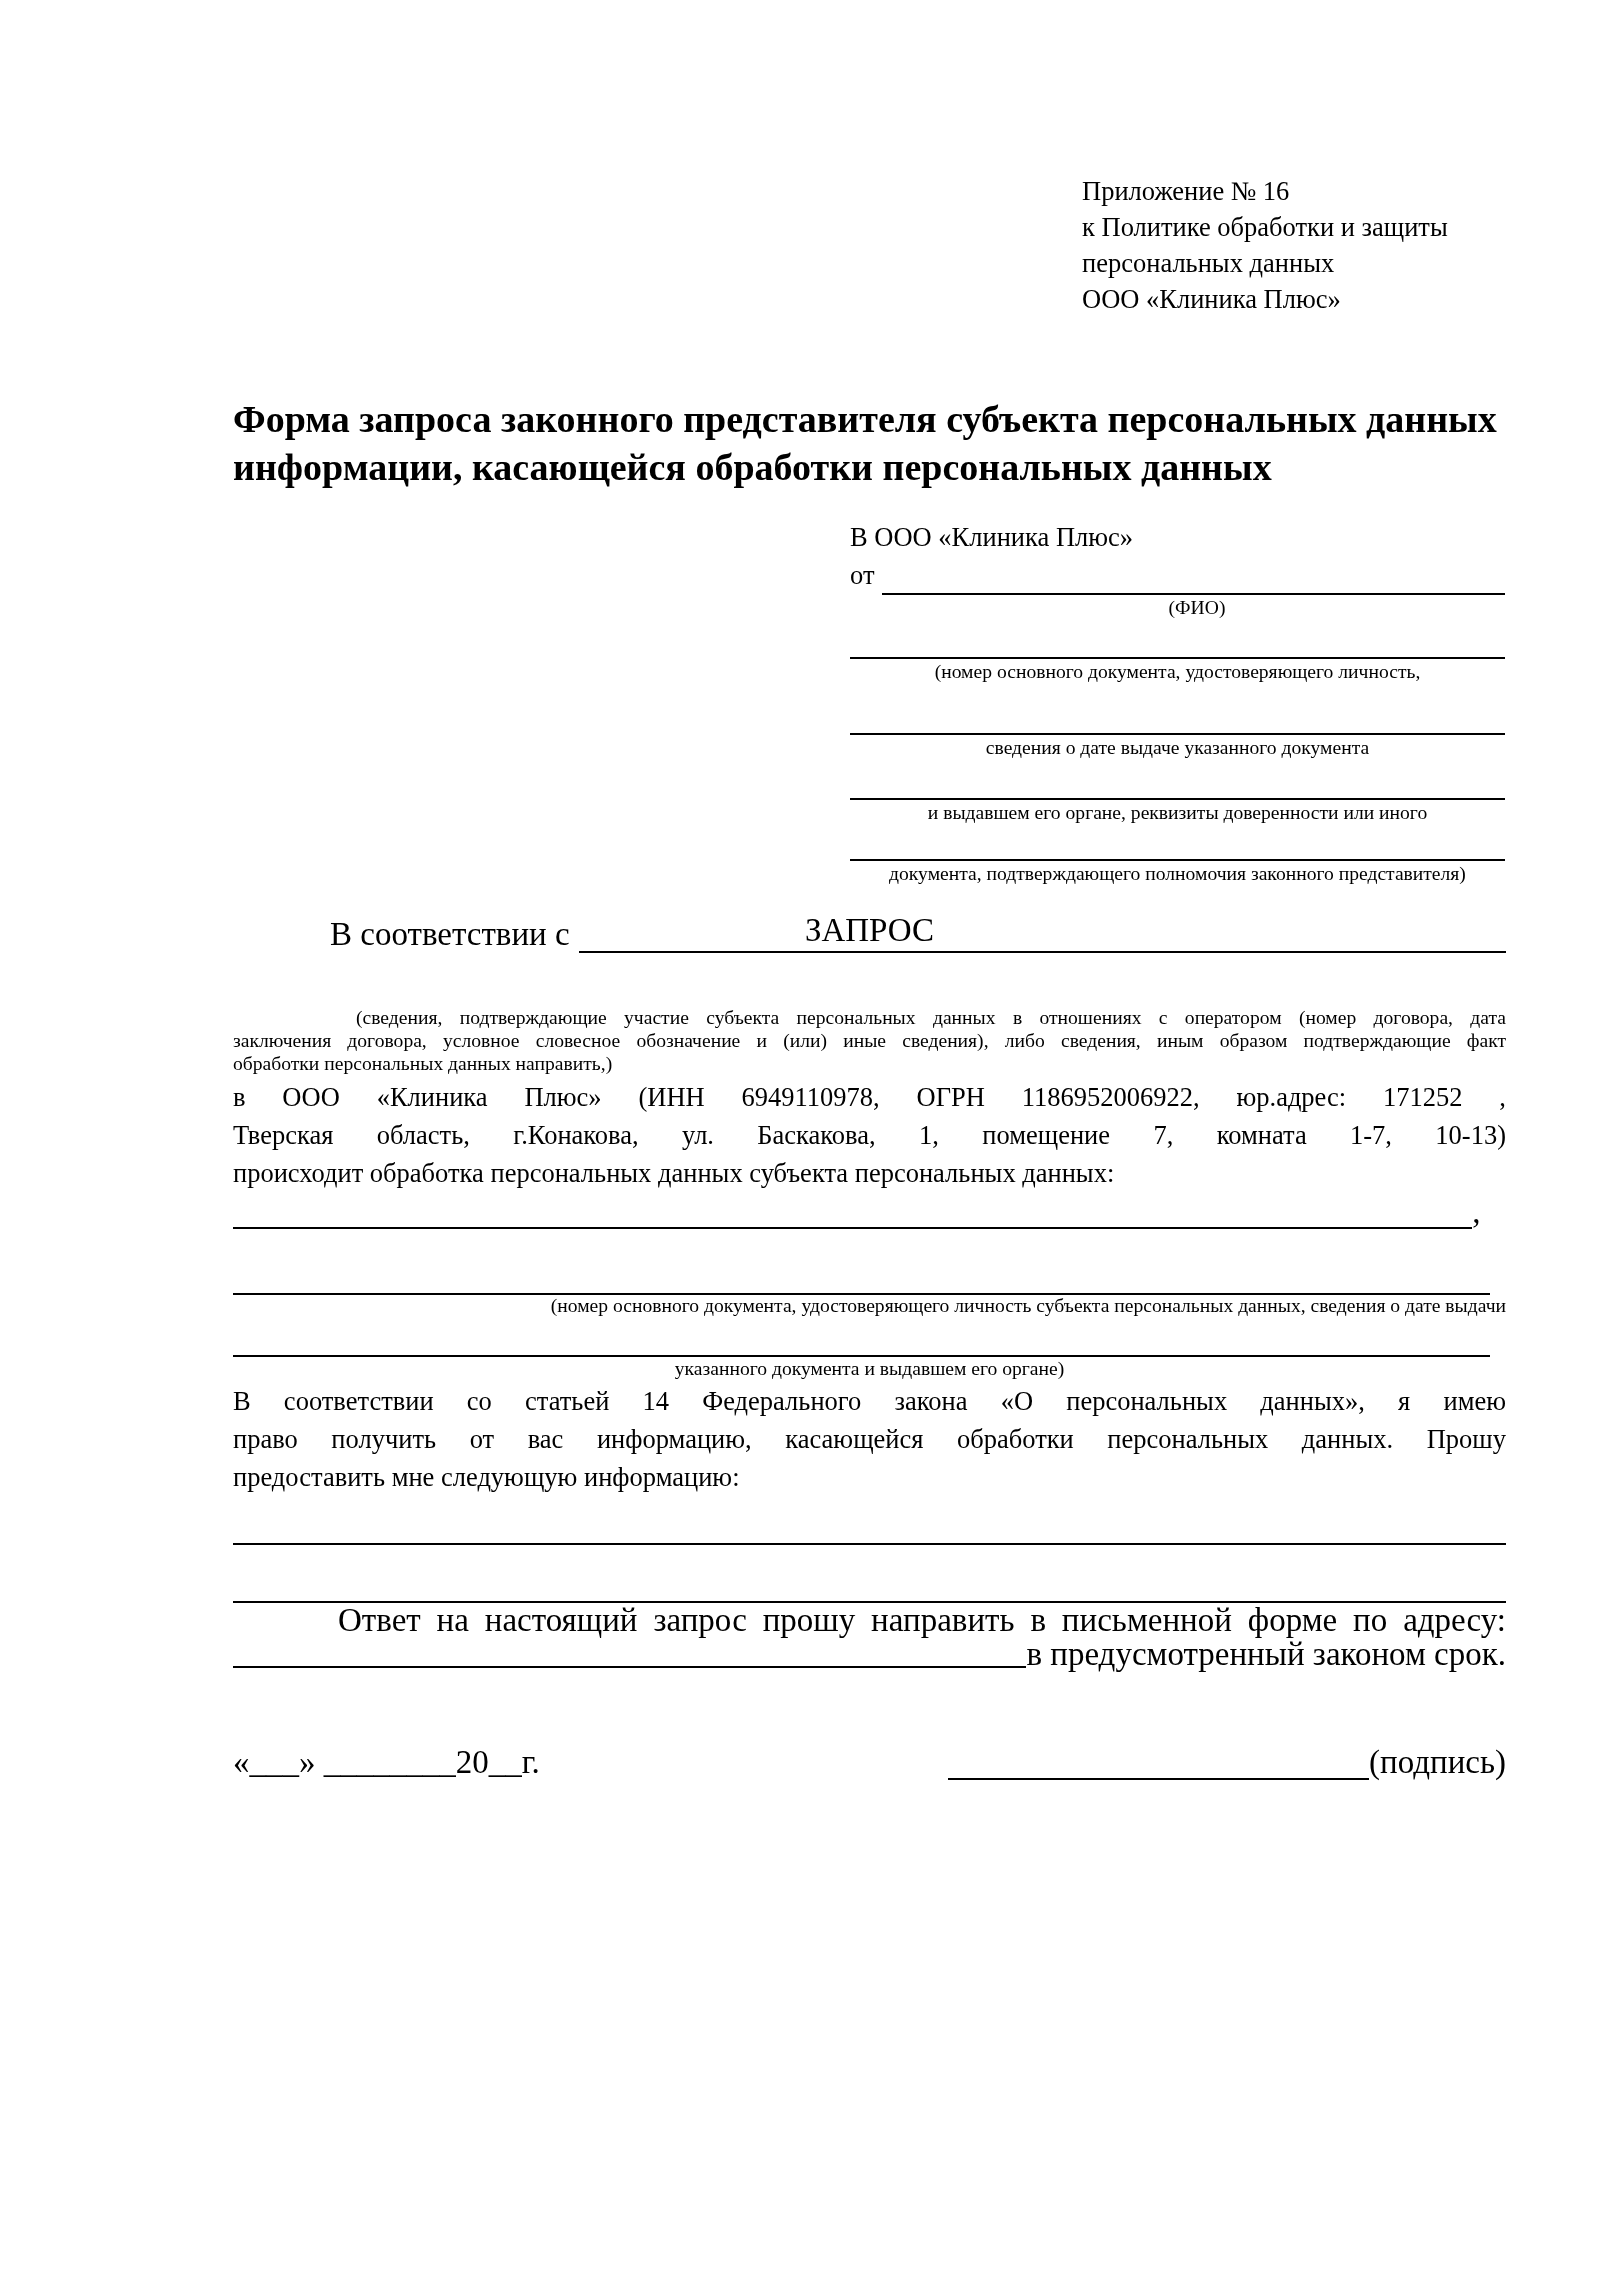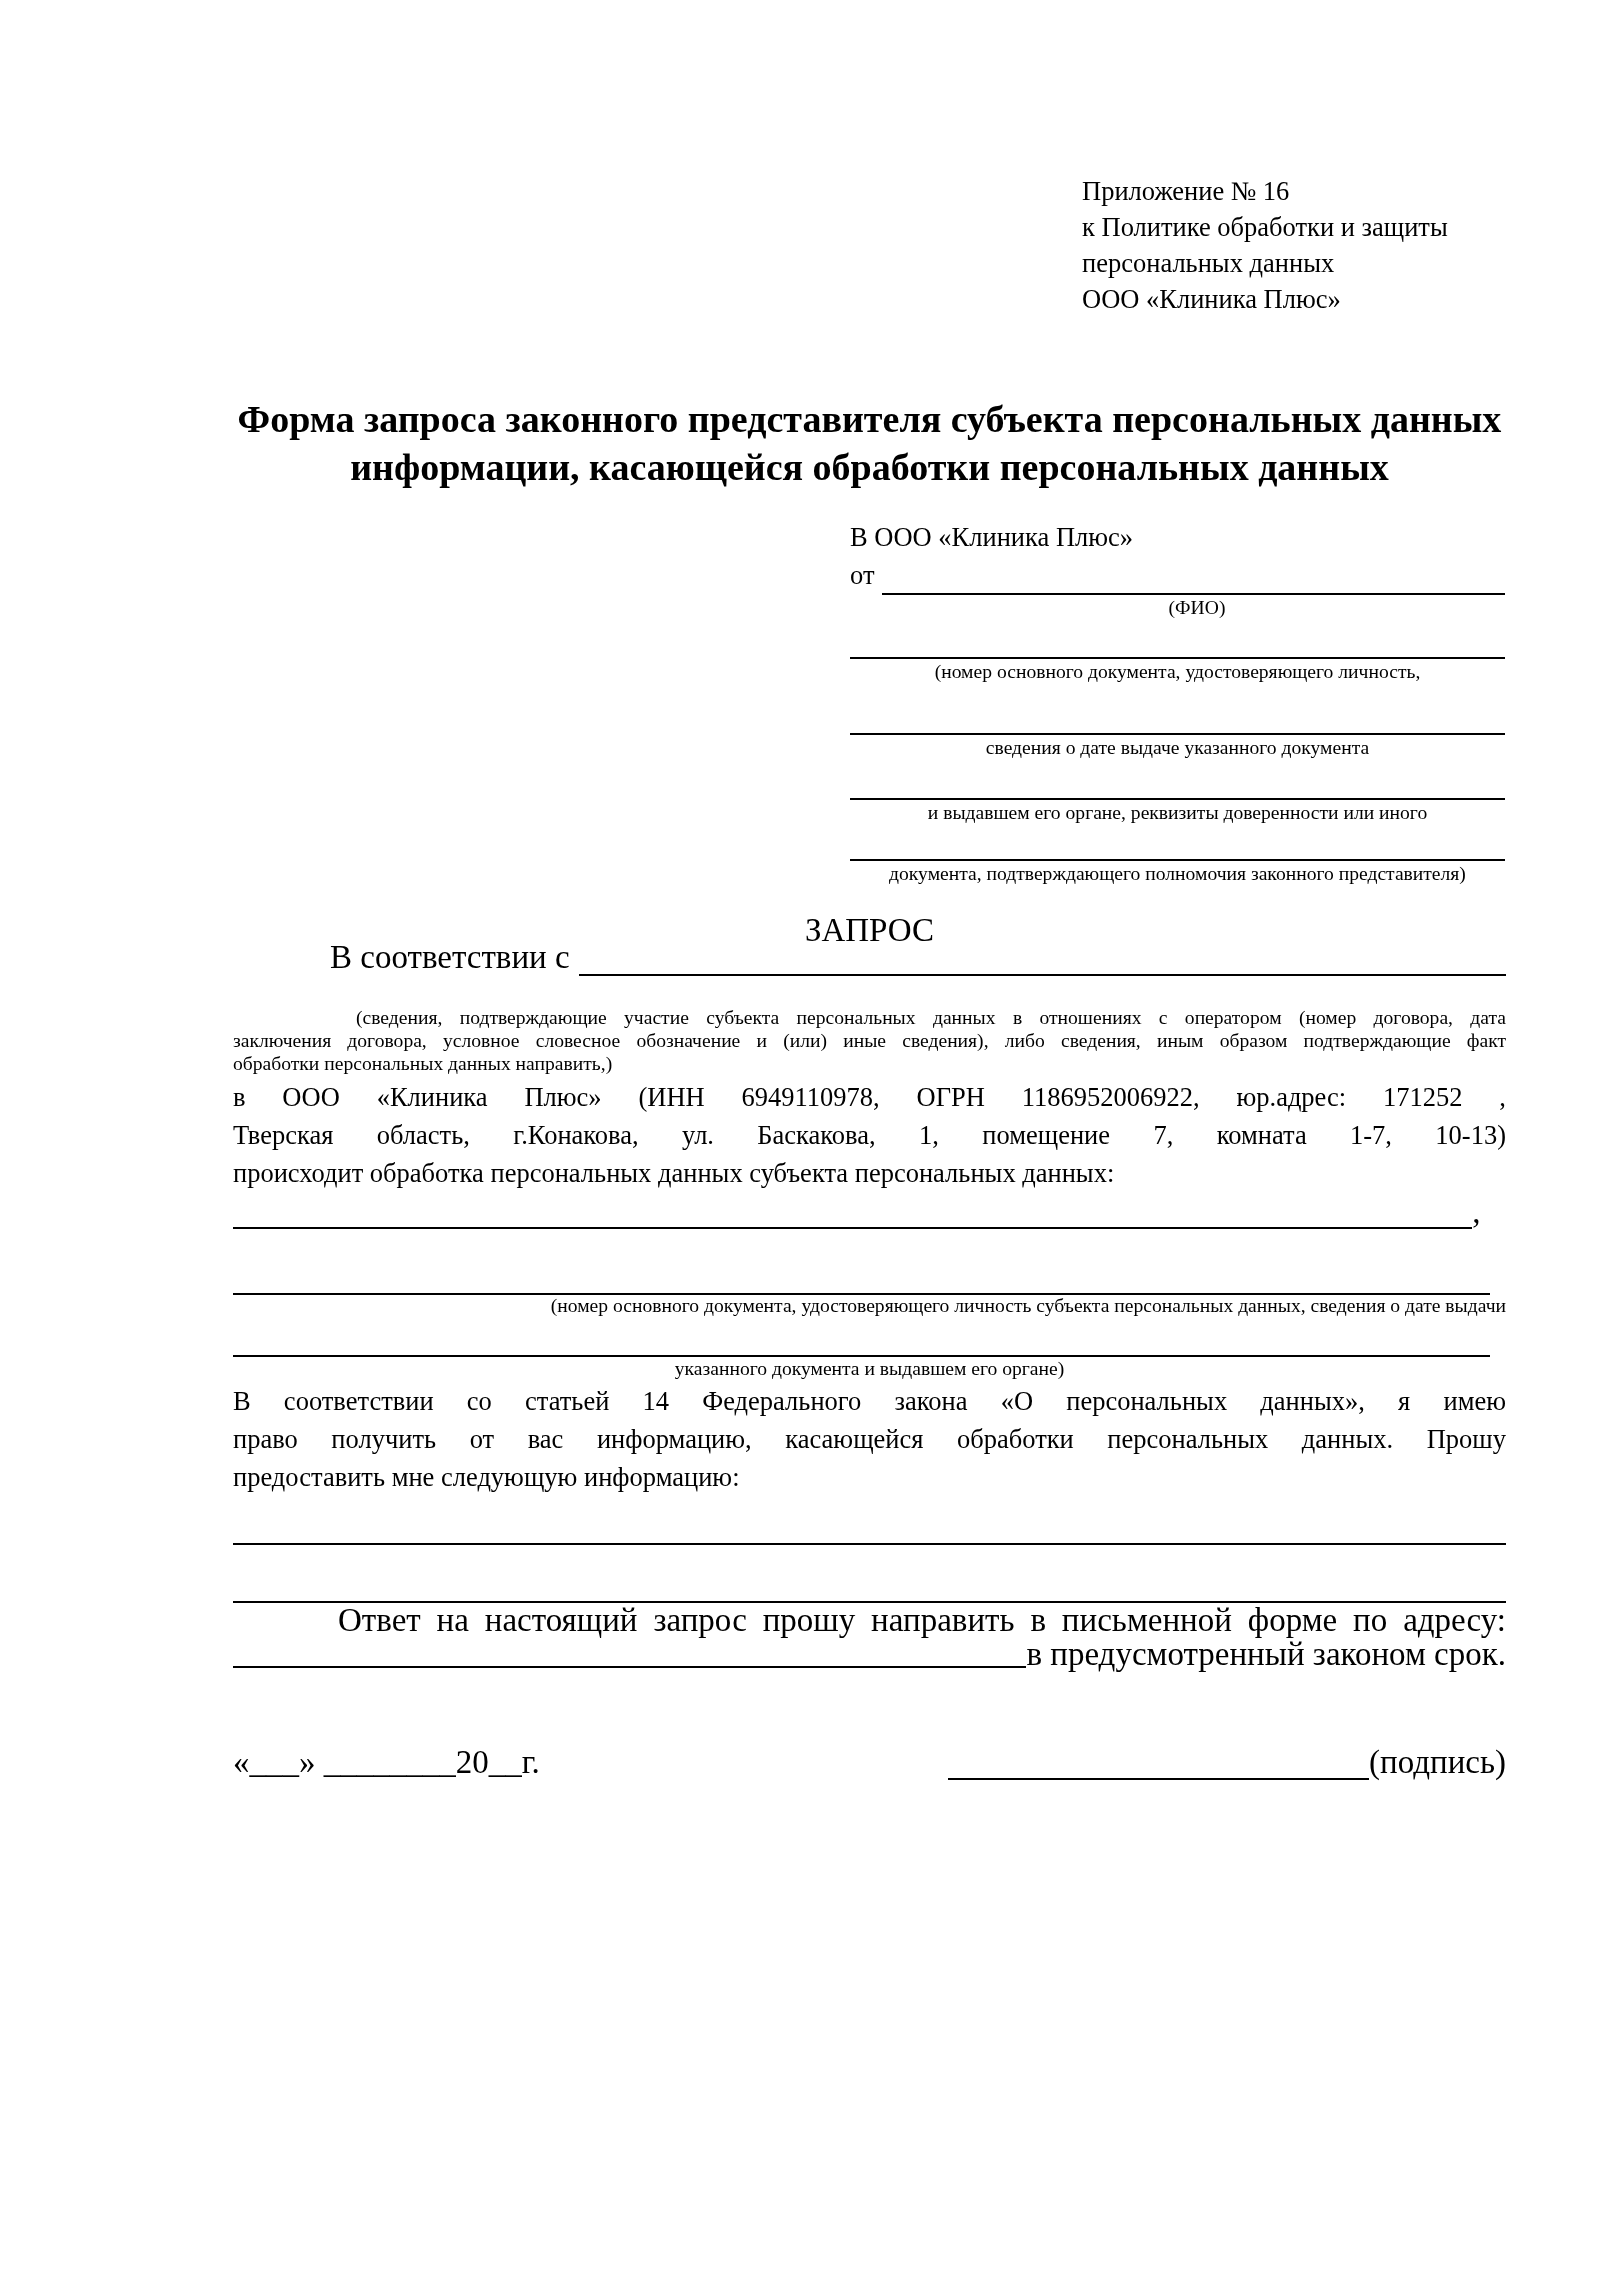--- a/index.html
+++ b/index.html
@@ -20,37 +20,37 @@
   .line{border-bottom:2.9px solid #000;}
   .fl{flex:1 1 auto;border-bottom:2.9px solid #000;}
   .row{display:flex;align-items:stretch;}
   .nw{white-space:nowrap;}
   .just{text-align:justify;text-align-last:justify;}
 
   
   .hdr{left:1082px;top:173px;font-size:26.5px;line-height:36px;}
 
   
-  .title{top:395px;font-size:38px;font-weight:bold;line-height:48px;text-align:center;}
+  .title{top:395px;font-size:38px;font-weight:bold;line-height:48px;}
 
   
   .addr{left:850px;top:519px;width:655px;font-size:26.5px;}
   .a-to{height:37px;line-height:37px;}
   .a-from{display:flex;height:39px;}
   .a-from .lbl{line-height:39px;}
   .a-from .fl{margin-left:7.8px;}
   .acap{height:25.5px;line-height:25.5px;font-size:19.6px;text-align:center;}
   .fio-cap{padding-left:39px;}
   .fh37{height:36px;}
   .fh50{height:49px;}
   .fh38{height:37px;}
   .fh35{height:34px;}
 
   .zapros{top:912px;height:37px;line-height:37px;}
-  .accord{top:939px;height:37px;padding-left:97px;width:1176px;}
+  .accord{top:916px;height:37px;padding-left:97px;width:1176px;}
   .accord .lbl{line-height:37px;}
   .accord .fl{margin-left:9.8px;}
   .smallpara{top:1006px;font-size:19.6px;line-height:23px;}
   .smallpara .ind{text-indent:123px;}
   .para{line-height:38px;font-size:26.5px;}
   .p1{top:1078px;}
   .p2{top:1382px;}
   .fio-row{top:1192px;height:37px;}
   .fio-row .comma{line-height:41px;}
   .fio-row .sp{width:25.5px;}

